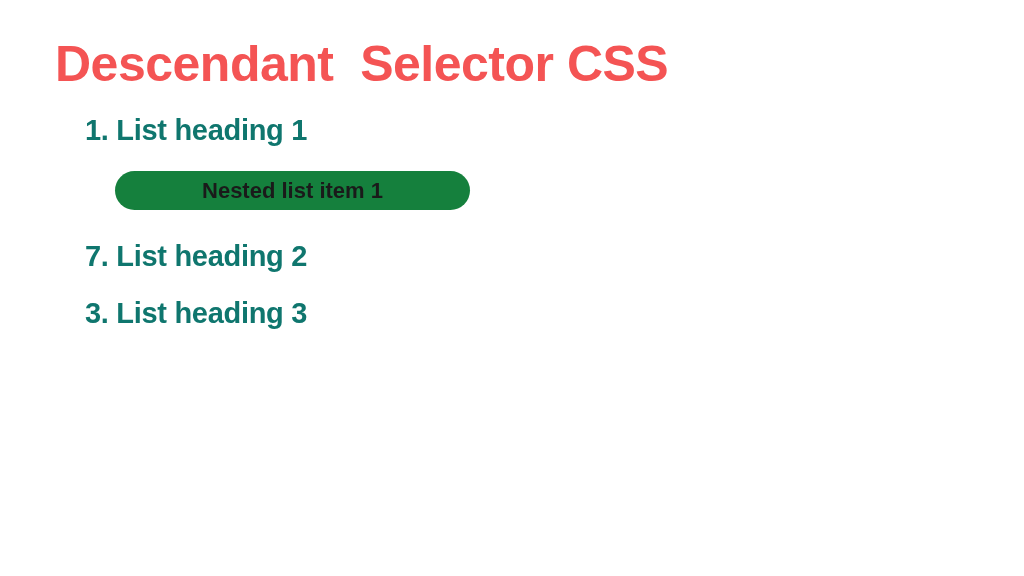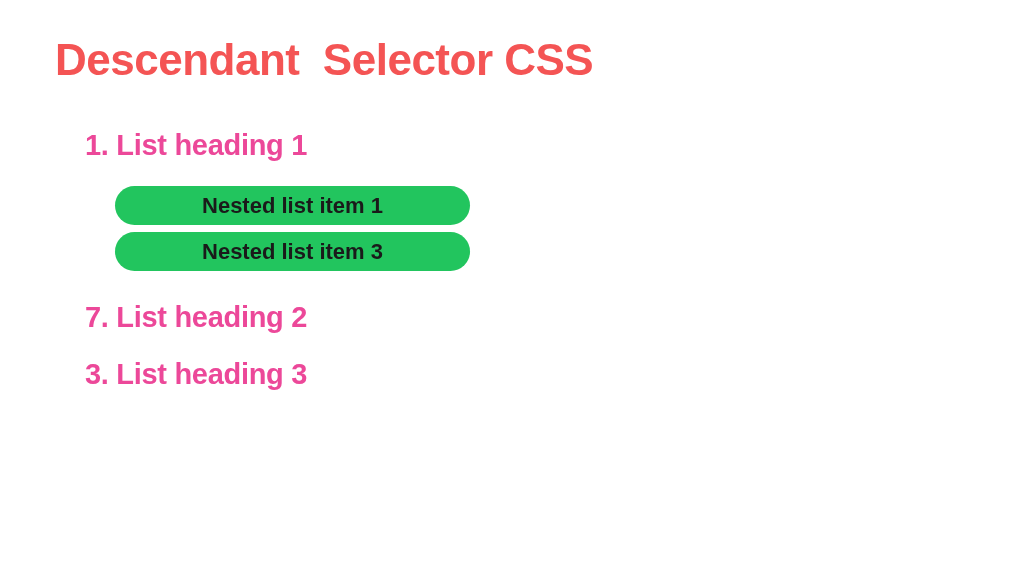--- a/index.html
+++ b/index.html
@@ -9,60 +9,59 @@
     }
     body {
       width: 1024px;
       height: 576px;
       background: #ffffff;
       font-family: -apple-system, BlinkMacSystemFont, "Segoe UI", Arial, sans-serif;
       padding: 35px 55px;
     }
     .page-title {
       color: #f45454;
-      font-size: 44px;
+      font-size: 50px;
       font-weight: 800;
       letter-spacing: -0.5px;
-      margin-bottom: 44px;
+      margin-bottom: 21px;
     }
     .list-heading {
-      color: #ec4899;
+      color: #0f766e;
       font-size: 29px;
       font-weight: 800;
       letter-spacing: -0.3px;
       margin-left: 30px;
       margin-bottom: 24px;
     }
     .list-heading + .list-heading {
       margin-top: 6px;
     }
     .nested-list {
       margin-left: 60px;
       margin-bottom: 30px;
     }
     .pill {
-      background: #22c55e;
+      background: #15803d;
       color: #1a1a1a;
       font-size: 22px;
       font-weight: 700;
       border-radius: 999px;
       height: 39px;
       line-height: 39px;
       text-align: center;
       margin-bottom: 7px;
       width: 355px;
     }
   </style>
 </head>
 <body>
 
 <h1 class="page-title">Descendant &nbsp;Selector CSS</h1>
 
 <div class="list-heading">1. List heading 1</div>
 
 <div class="nested-list">
   <div class="pill">Nested list item 1</div>
-  <div class="pill">Nested list item 3</div>
 </div>
 
 <div class="list-heading">7. List heading 2</div>
 
 <div class="list-heading">3. List heading 3</div>
 
 </body></html>

